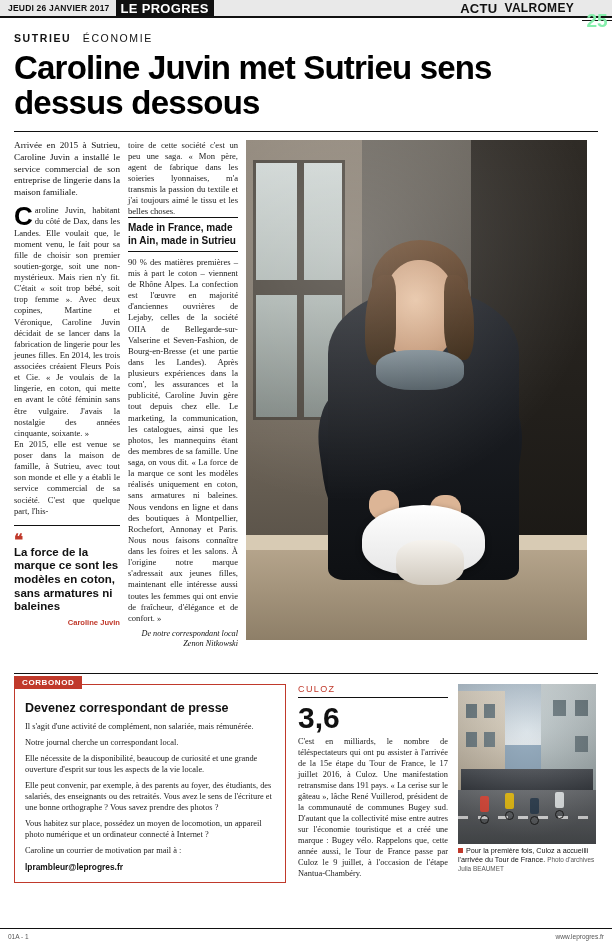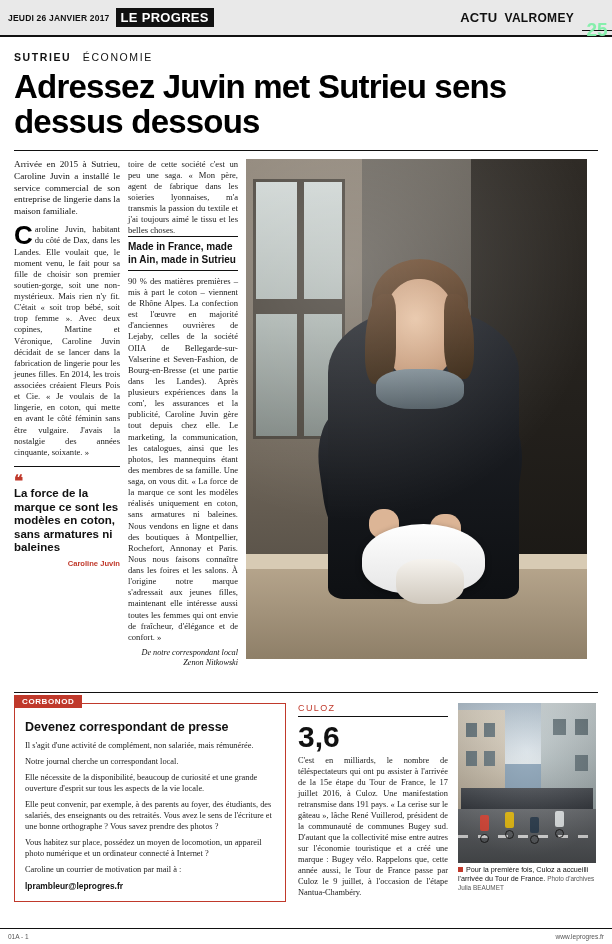--- a/index.html
+++ b/index.html
@@ -9,21 +9,21 @@
     background: #ffffff;
     font-family: "Liberation Serif", serif;
     color: #1a1a1a;
     position: relative;
     overflow: hidden;
   }
   .page { width:612px; height:944px; position:relative; }
 
   
   .topbar {
-    height: 37px;
+    height: 18px;
     background: #e9e9e9;
     border-bottom: 2px solid #111;
     display: flex;
     align-items: center;
     position: relative;
   }
   .topdate {
     font-family: "Liberation Sans", sans-serif;
     font-size: 8.5px;
     font-weight: bold;
@@ -396,30 +396,31 @@
       <span class="section">VALROMEY</span>
       <span class="pagenum">25</span>
     </div>
   </div>
 
   <div class="kicker">
     <span class="town">SUTRIEU</span>
     <span class="rub">ÉCONOMIE</span>
   </div>
 
-  <h1 class="headline">Adressez Juvin met Sutrieu sens dessus dessous</h1>
+  <h1 class="headline">Caroline Juvin met Sutrieu sens dessus dessous</h1>
 
   <div class="rule-head"></div>
 
   <div class="article">
 
     <div class="col colA">
       <div class="standfirst">Arrivée en 2015 à Sutrieu, Caroline Juvin a installé le service commercial de son entreprise de lingerie dans la maison familiale.</div>
       <div class="bodytext">
         <p class="dropcap-para">Caroline Juvin, habitant du côté de Dax, dans les Landes. Elle voulait que, le moment venu, le fait pour sa fille de choisir son premier soutien-gorge, soit une non-mystérieux. Mais rien n'y fit. C'était « soit trop bébé, soit trop femme ». Avec deux copines, Martine et Véronique, Caroline Juvin décidait de se lancer dans la fabrication de lingerie pour les jeunes filles. En 2014, les trois associées créaient Fleurs Pois et Cie. « Je voulais de la lingerie, en coton, qui mette en avant le côté féminin sans être vulgaire. J'avais la nostalgie des années cinquante, soixante. »</p>
+        <p>En 2015, elle est venue se poser dans la maison de famille, à Sutrieu, avec tout son monde et elle y a établi le service commercial de sa société. C'est que quelque part, l'his-</p>
       </div>
 
       <div class="pullquote">
         <div class="pq-mark">❝</div>
         <div class="pq-text">La force de la marque ce sont les modèles en coton, sans armatures ni baleines</div>
         <div class="pq-author">Caroline Juvin</div>
       </div>
     </div>
 
     <div class="col colB">

